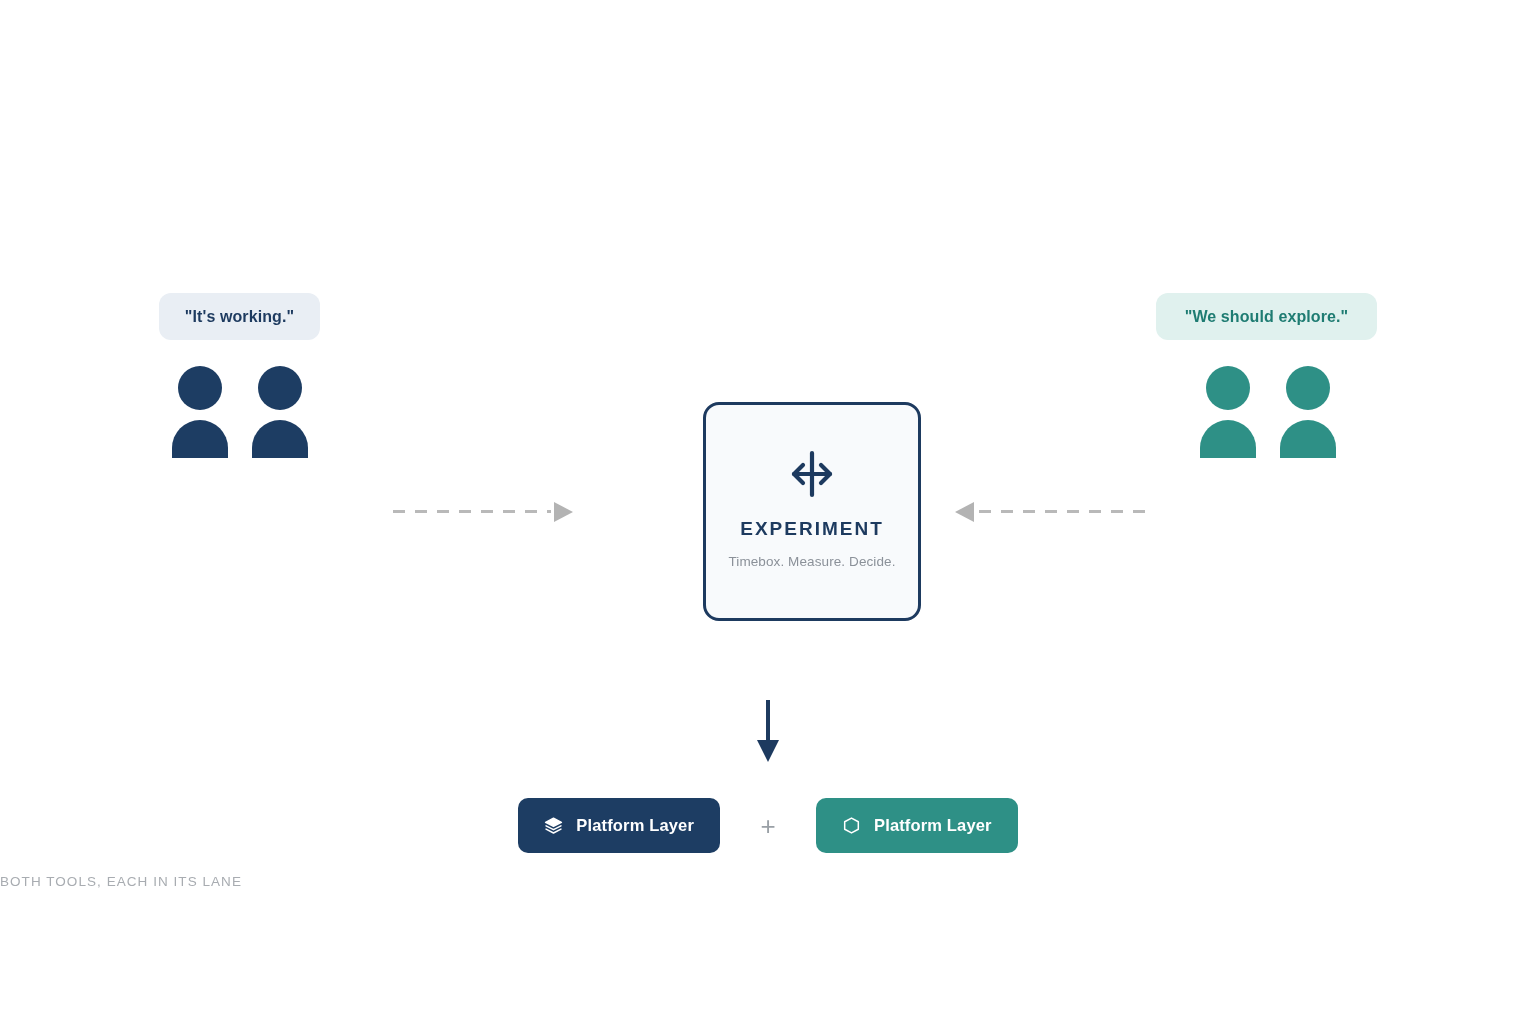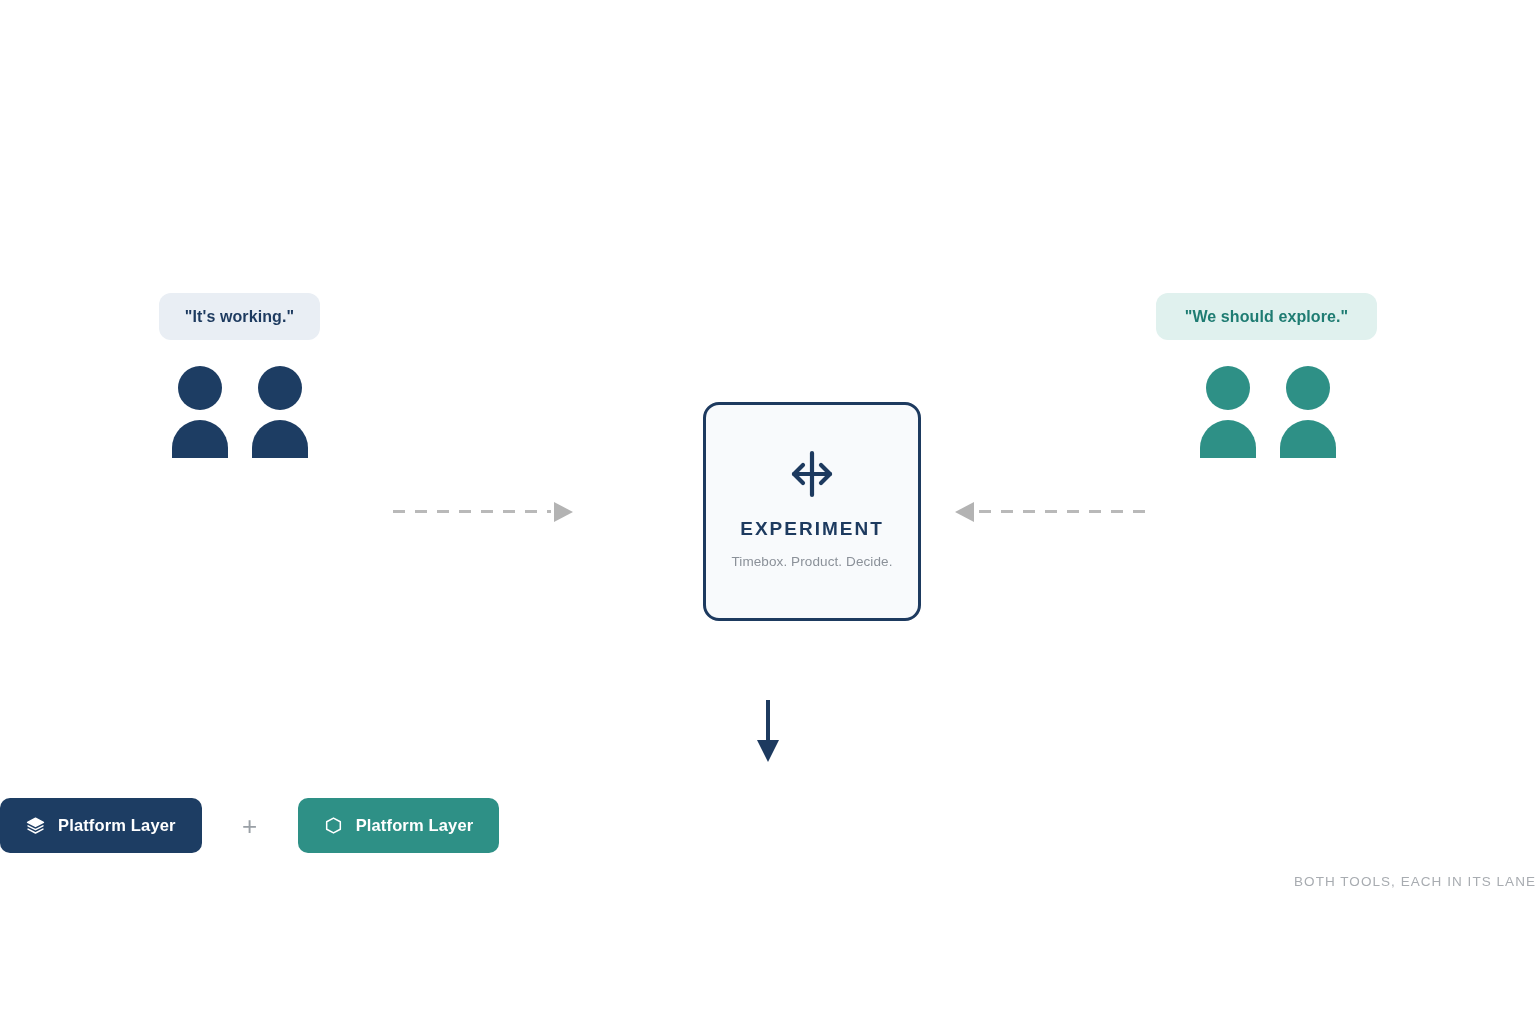--- a/index.html
+++ b/index.html
@@ -183,21 +183,21 @@
   }
 
   
   .pills {
     position: absolute;
     left: 0;
     right: 0;
     top: 798px;
     display: flex;
     align-items: center;
-    justify-content: flex-start;
+    justify-content: center;
     gap: 0;
   }
   .pill {
     display: flex;
     align-items: center;
     gap: 13px;
     height: 55px;
     padding: 0 26px;
     border-radius: 10px;
     color: #ffffff;
@@ -217,21 +217,21 @@
     font-weight: normal;
     color: #9aa0a6;
     line-height: 1;
   }
 
   .caption {
     position: absolute;
     left: 0;
     right: 0;
     top: 874px;
-    text-align: right;
+    text-align: left;
     font-size: 13.5px;
     letter-spacing: 1.05px;
     color: #a8acb1;
   }
 </style>
 </head>
 <body>
 
 <div class="stage">
 
@@ -260,21 +260,21 @@
       <svg width="52" height="52" viewBox="0 0 52 52" aria-hidden="true">
         <g stroke="#1d3a5f" stroke-width="4.2" fill="none" stroke-linecap="round" stroke-linejoin="round">
           <line x1="26" y1="5" x2="26" y2="47"></line>
           <line x1="8" y1="26" x2="44" y2="26"></line>
           <polyline points="17,17 8,26 17,35"></polyline>
           <polyline points="35,17 44,26 35,35"></polyline>
         </g>
       </svg>
     </div>
     <div class="card-title">EXPERIMENT</div>
-    <div class="card-sub">Timebox. Product. Decide.</div>
+    <div class="card-sub">Timebox. Measure. Decide.</div>
   </div>
 
   <div class="conn conn-right">
     <div class="dashline"></div>
     <div class="arrowhead"></div>
   </div>
 
   <div class="bubble bubble-right">
     <span>"We should explore."</span>
   </div>

